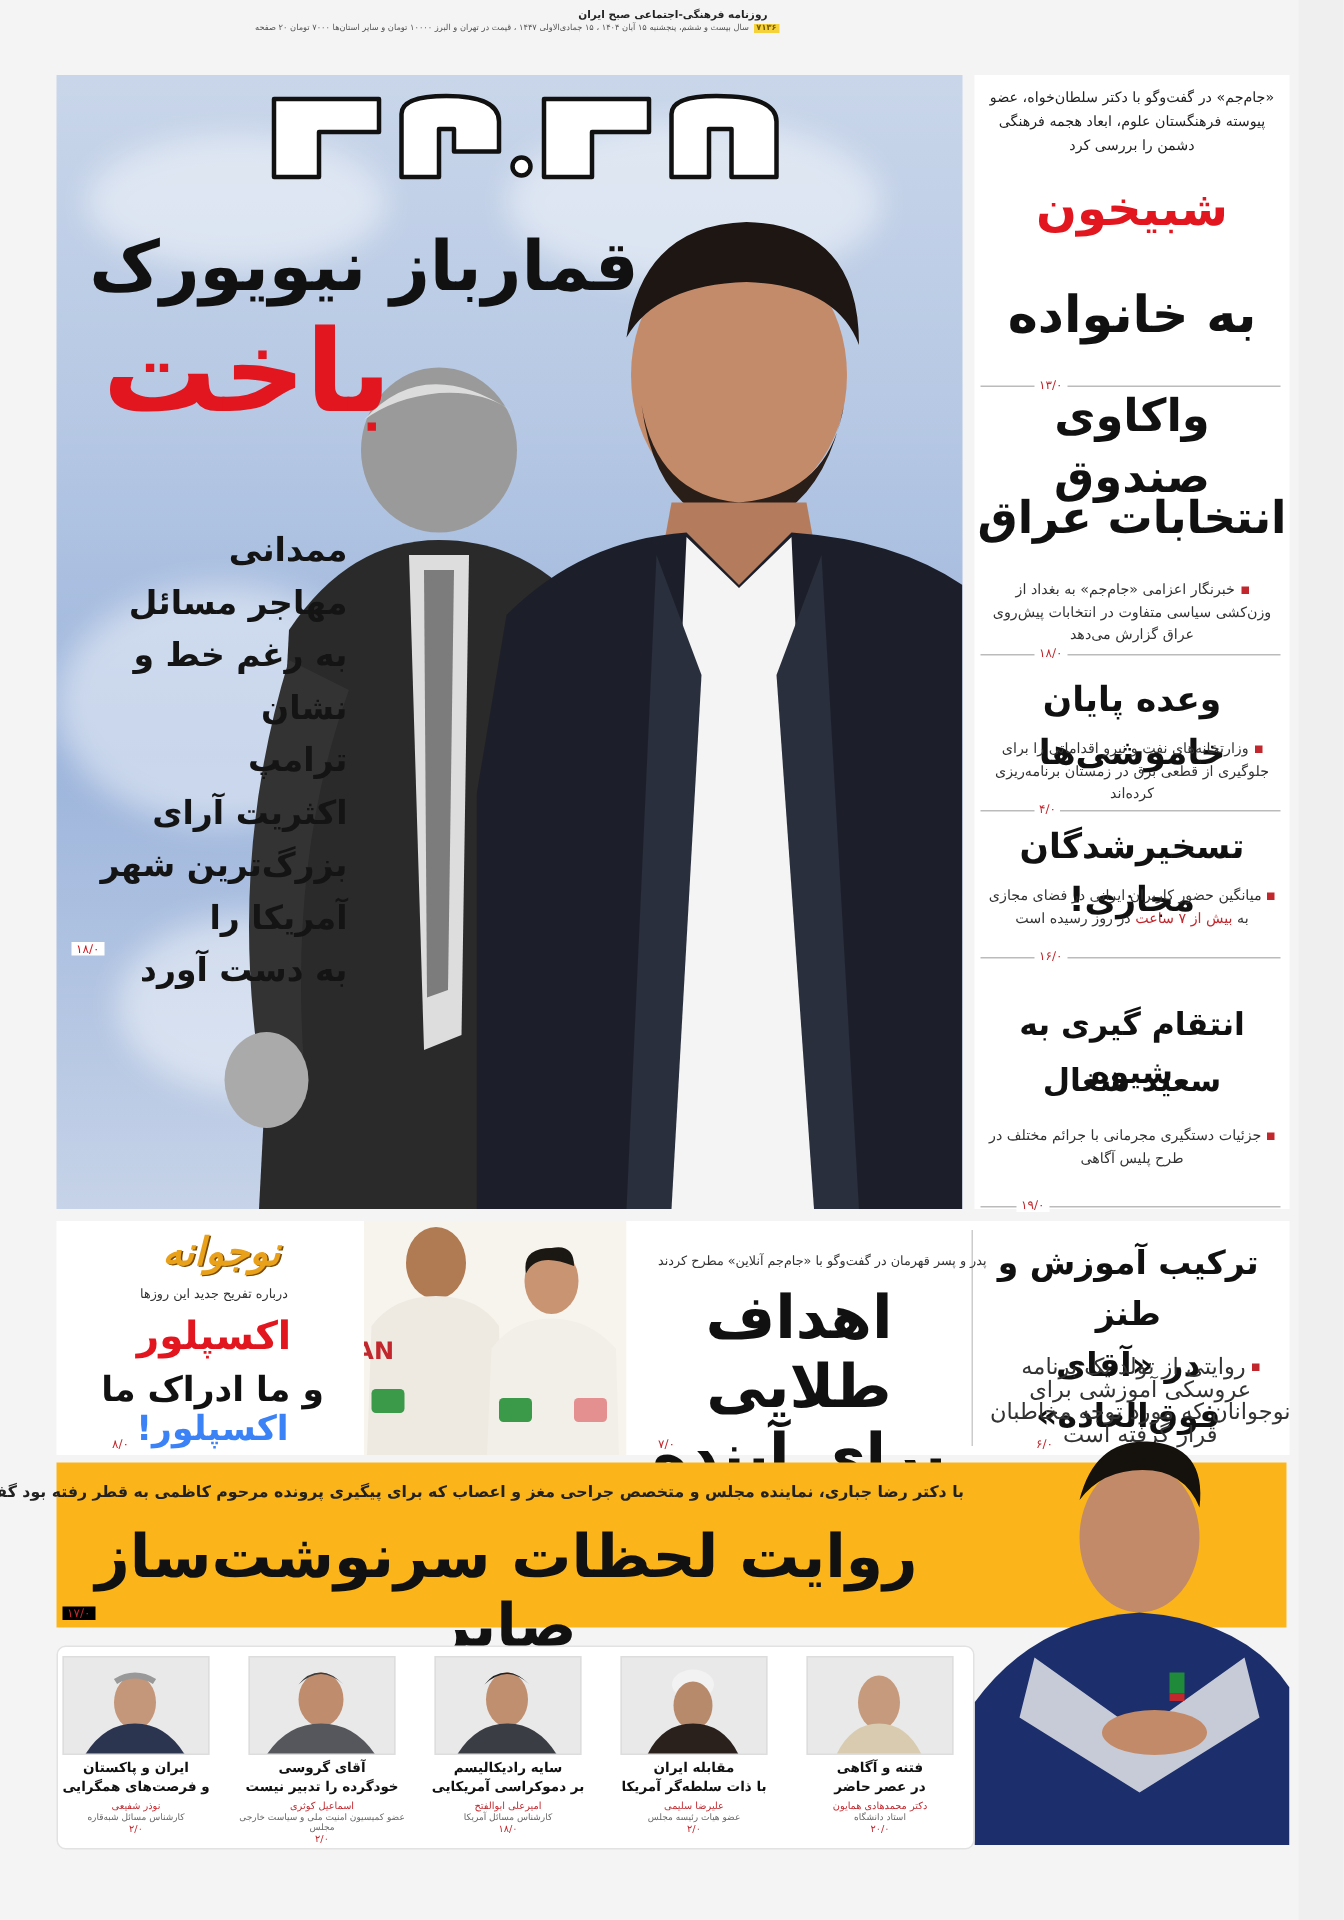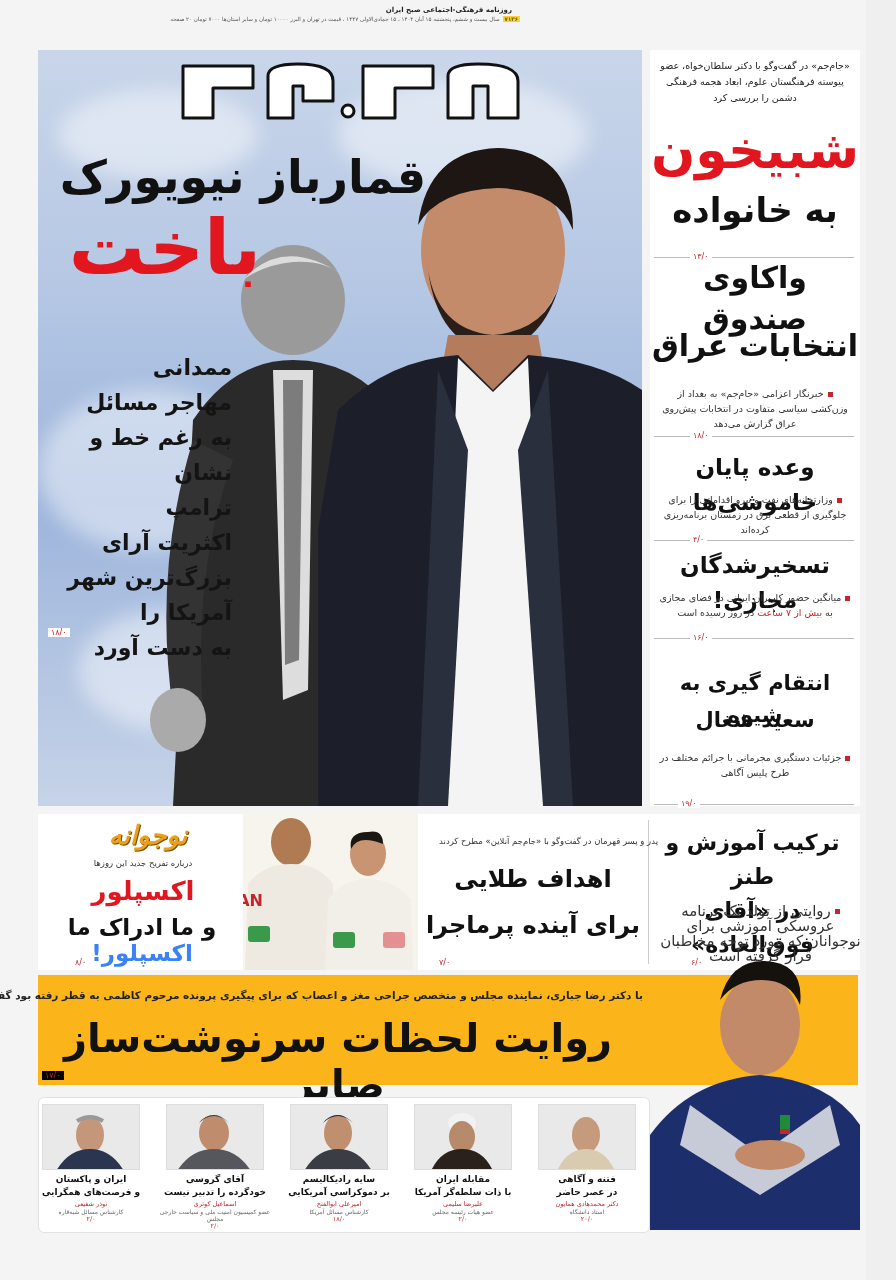--- a/index.html
+++ b/index.html
@@ -26,33 +26,33 @@
   
   .trump { top: 190px; left: 95px; width: 310px; height: 566px; }
   .mamdani { top: 80px; left: 280px; width: 324px; height: 676px; }
 
   
   .rcol { top: 50px; left: 650px; width: 210px; height: 756px; background: #fff; }
   .rcol-box { position: absolute; left: 0; width: 210px; text-align: center; direction: rtl; }
   .rule { position: absolute; left: 4px; width: 200px; height: 1px; background: #bbb; }
   .pgnum { position: absolute; font-size: 8px; color: #c1272d; background: #fff; padding: 0 3px; }
   .lead-intro { top: 8px; font-size: 9.5px; line-height: 16px; color: #222; padding: 0 4px; }
-  .h-red { top: 70px; font-size: 52px; font-weight: bold; color: #e2161f; }
+  .h-red { top: 70px; font-size: 32px; font-weight: bold; color: #e2161f; }
   .h-big { font-size: 34px; font-weight: bold; color: #111; line-height: 1.35; }
   .h-mid { font-size: 23px; font-weight: bold; color: #111; line-height: 1.5; }
   .sum { font-size: 9.5px; line-height: 15px; color: #333; padding: 0 8px; }
   .sq { display: inline-block; width: 5px; height: 5px; background: #c1272d; margin-left: 4px; vertical-align: middle; }
   .hl { color: #c1272d; }
 
   
   .band { top: 814px; left: 38px; width: 822px; height: 156px; background: #fff; }
   .band-sep { position: absolute; top: 6px; width: 1px; height: 144px; background: #ccc; }
   .kids-bg { position: absolute; left: 205px; top: 0; width: 175px; height: 156px; }
   .gold-kicker { top: 22px; left: 390px; width: 230px; font-size: 8.5px; color: #333; text-align: right; direction: rtl; white-space: nowrap; }
-  .gold-head { top: 42px; left: 380px; width: 230px; font-size: 24px; font-weight: bold; color: #111; text-align: center; line-height: 46px; direction: rtl; }
+  .gold-head { top: 42px; left: 380px; width: 230px; font-size: 40px; font-weight: bold; color: #111; text-align: center; line-height: 46px; direction: rtl; }
   .nojavane-logo { top: 6px; left: 50px; width: 120px; font-size: 26px; font-weight: bold; font-style: italic; color: #e9a11a; text-align: center; text-shadow: 1px 1px 0 #7a4a00; }
   .nojavane-kick { top: 44px; left: 10px; width: 190px; text-align: center; font-size: 8.5px; color: #333; direction: rtl; }
   .nojavane-h1 { top: 62px; left: 10px; width: 190px; text-align: center; font-size: 26px; font-weight: bold; color: #e2161f; direction: rtl; }
   .nojavane-h2 { top: 100px; left: 4px; width: 200px; text-align: center; font-size: 23px; font-weight: bold; color: #111; direction: rtl; }
   .nojavane-h2 .red { color: #3b82f6; }
   .toon-head { top: 12px; left: 612px; width: 205px; text-align: center; font-size: 22px; font-weight: bold; line-height: 34px; direction: rtl; }
   .toon-sum { top: 90px; left: 620px; width: 205px; text-align: center; font-size: 15px; line-height: 15px; color: #333; direction: rtl; }
 
   
   .yellow { top: 975px; left: 38px; width: 820px; height: 110px; background: #fbb51a; }

